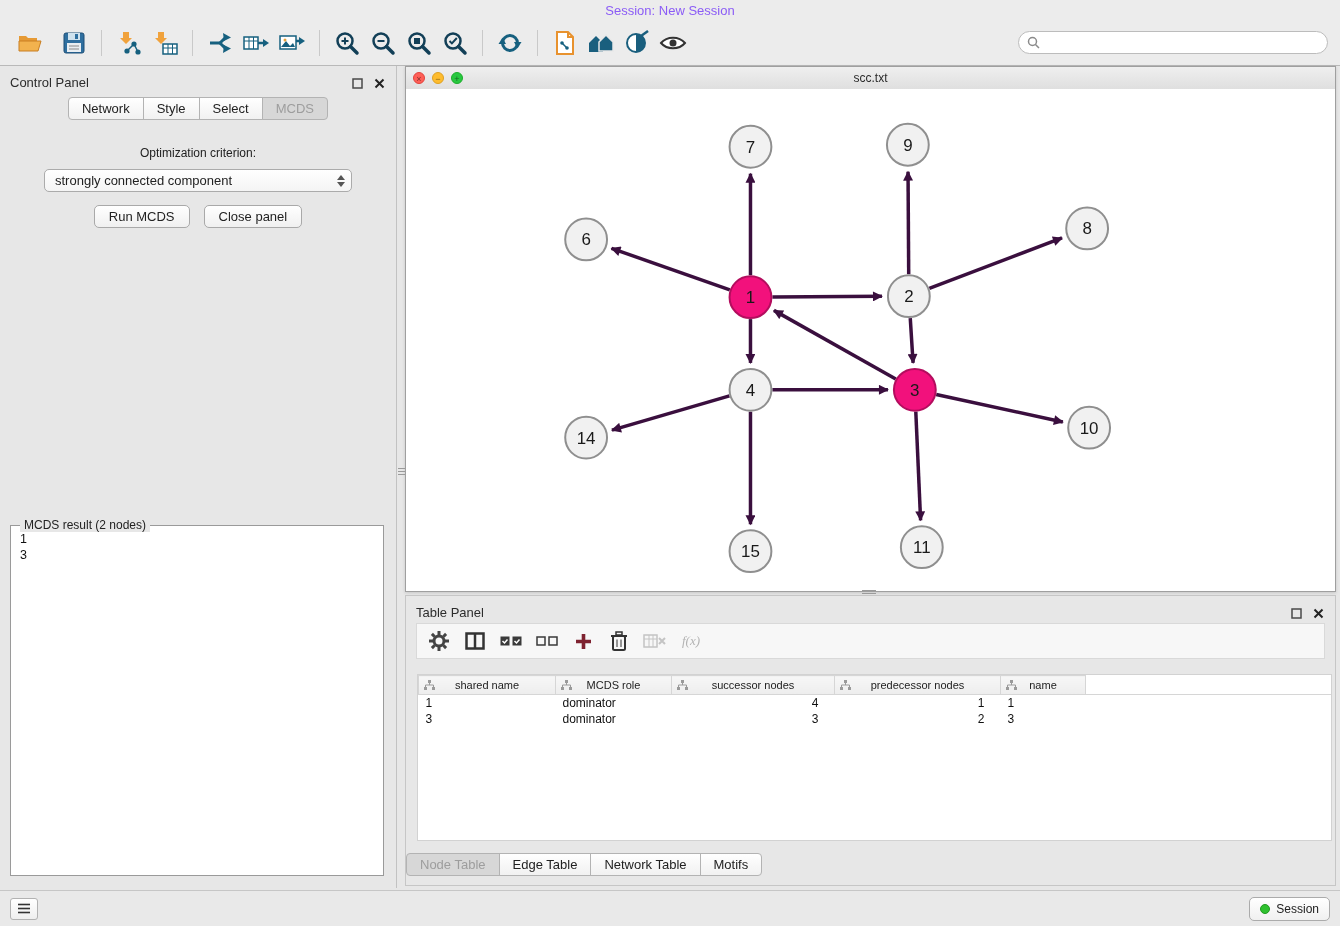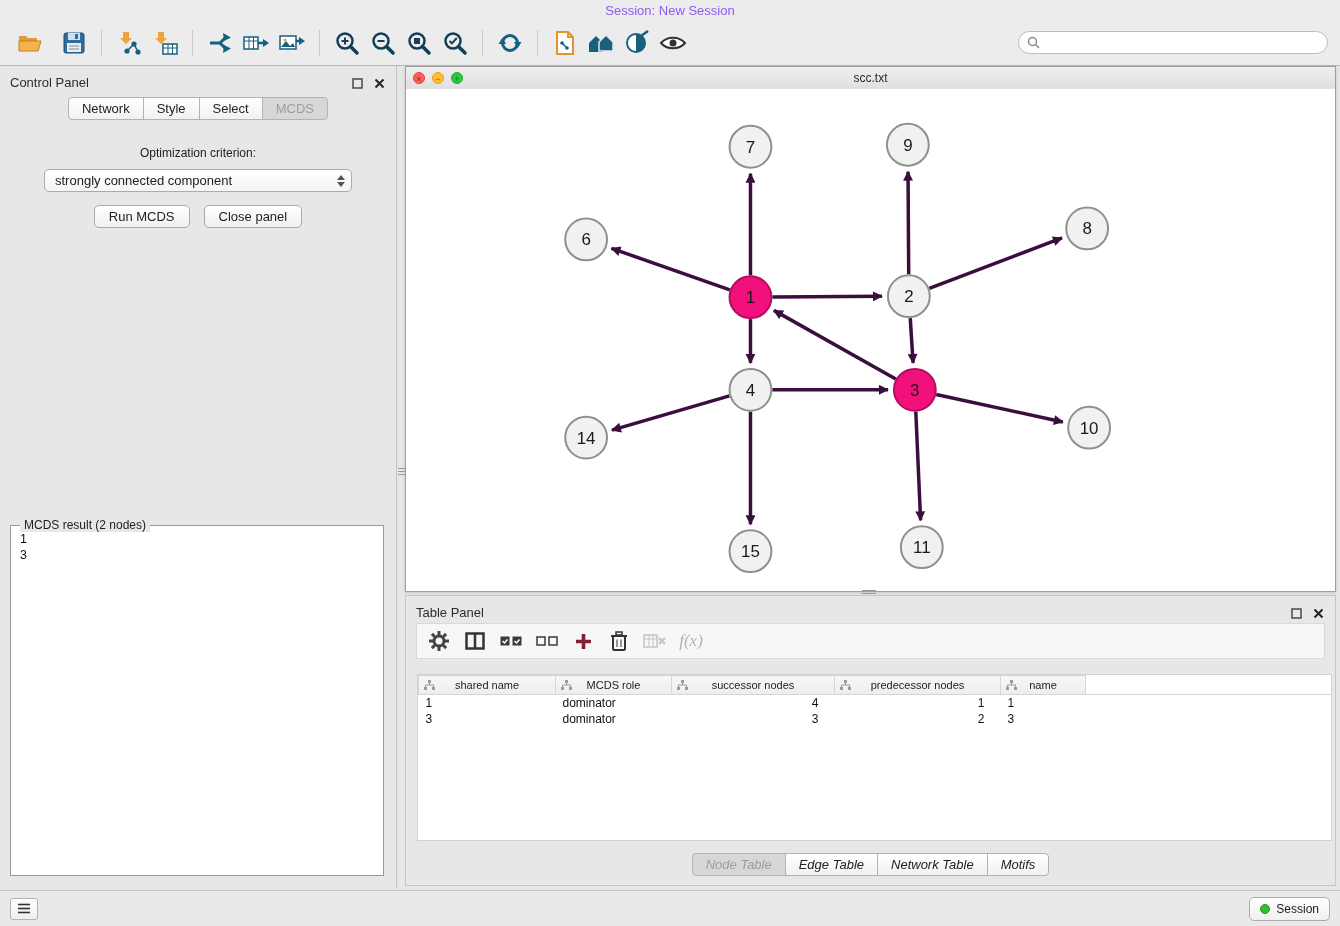--- a/index.html
+++ b/index.html
@@ -61,30 +61,30 @@
   .light.green{background:#28c840;border:1px solid #1dad2b;}
   .net-title{position:absolute;left:0;right:0;text-align:center;font-size:12px;color:#2a2a2a;pointer-events:none;}
   .net-canvas{position:absolute;left:0;right:0;top:22px;bottom:0;background:#fff;}
   .net-canvas svg{width:100%;height:100%;display:block;}
   
   .table-panel{position:absolute;left:405px;top:595px;width:931px;height:291px;background:#e7e7e7;
     border:1px solid #c6c6c6;box-sizing:border-box;}
   .tp-toolbar{position:absolute;left:10px;right:10px;top:27px;height:36px;background:#f7f7f7;
     border:1px solid #d9d9d9;display:flex;align-items:center;gap:4px;padding:0 6px;box-sizing:border-box;}
   .tpbtn{width:32px;height:30px;display:flex;align-items:center;justify-content:center;}
-  .fx-label{font-family:"Liberation Serif",serif;font-style:italic;font-size:17px;color:#b3b3b3;}
+  .fx-label{font-family:"Liberation Serif",serif;font-style:italic;font-size:13px;color:#b3b3b3;}
   .table-area{position:absolute;left:11px;right:3px;top:78px;bottom:44px;background:#fff;
     border:1px solid #d2d2d2;overflow:hidden;}
   table.data-table{border-collapse:collapse;table-layout:fixed;width:100%;}
   table.data-table th{position:relative;height:18px;background:linear-gradient(#f7f7f7,#ededed);
     border:1px solid #d6d6d6;font-weight:normal;font-size:11px;color:#222;padding:0;}
   table.data-table td{height:16px;font-size:12px;color:#111;padding:0 7px;white-space:nowrap;overflow:hidden;}
   .tree-ico{position:absolute;left:5px;top:4px;}
   .tp-tabs-strip{position:absolute;left:0;right:0;bottom:5px;height:32px;display:flex;
-    align-items:center;justify-content:center;font-style:italic;}
+    align-items:center;}
   
   .statusbar{position:absolute;left:0;top:890px;width:1340px;height:36px;background:#e9e9e9;
     border-top:1px solid #c6c6c6;display:flex;align-items:center;padding:0 10px;box-sizing:border-box;}
   .status-btn{width:26px;height:20px;background:linear-gradient(#ffffff,#efefef);border:1px solid #b2b2b2;
     border-radius:3px;display:flex;align-items:center;justify-content:center;}
   .memory-btn{margin-left:auto;height:22px;padding:0 10px;background:linear-gradient(#ffffff,#f0f0f0);
     border:1px solid #ababab;border-radius:5px;display:flex;align-items:center;gap:6px;font-size:12px;color:#222;}
   .memory-dot{width:10px;height:10px;border-radius:50%;background:#2fc12f;border:1px solid #219a21;box-sizing:border-box;}
   
   .grip{position:absolute;display:flex;flex-direction:column;gap:2px;align-items:center;justify-content:center;}

